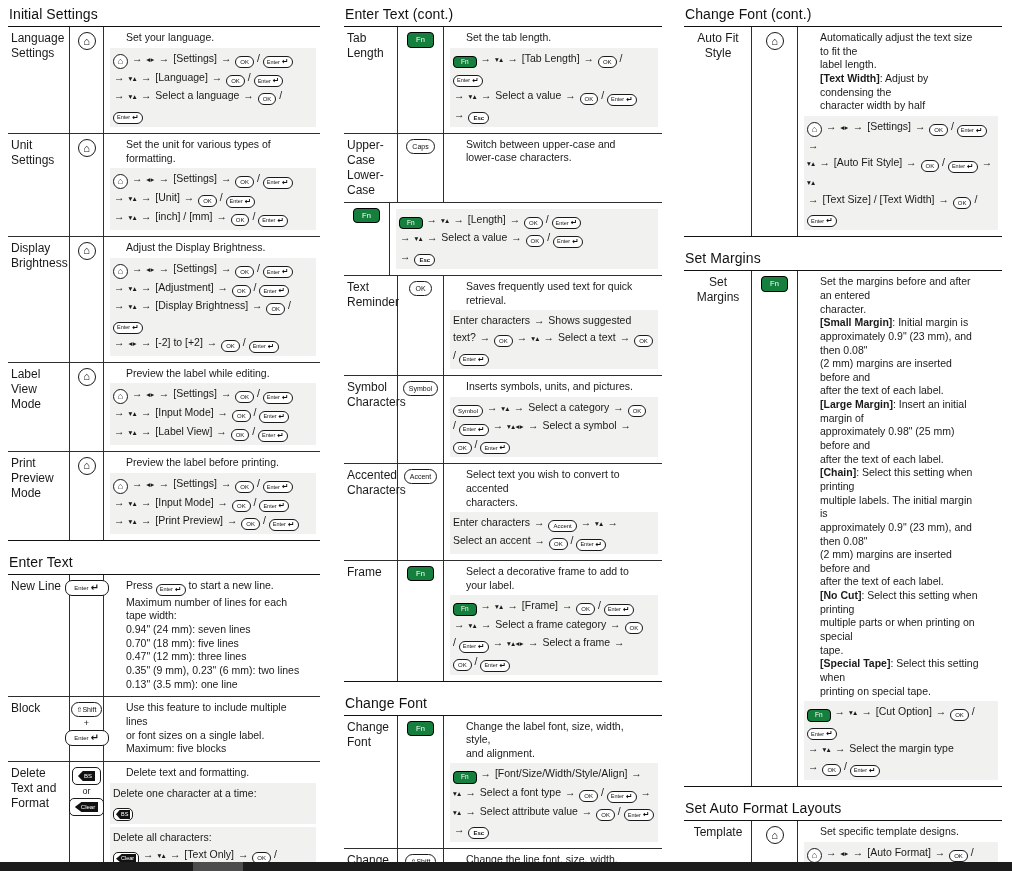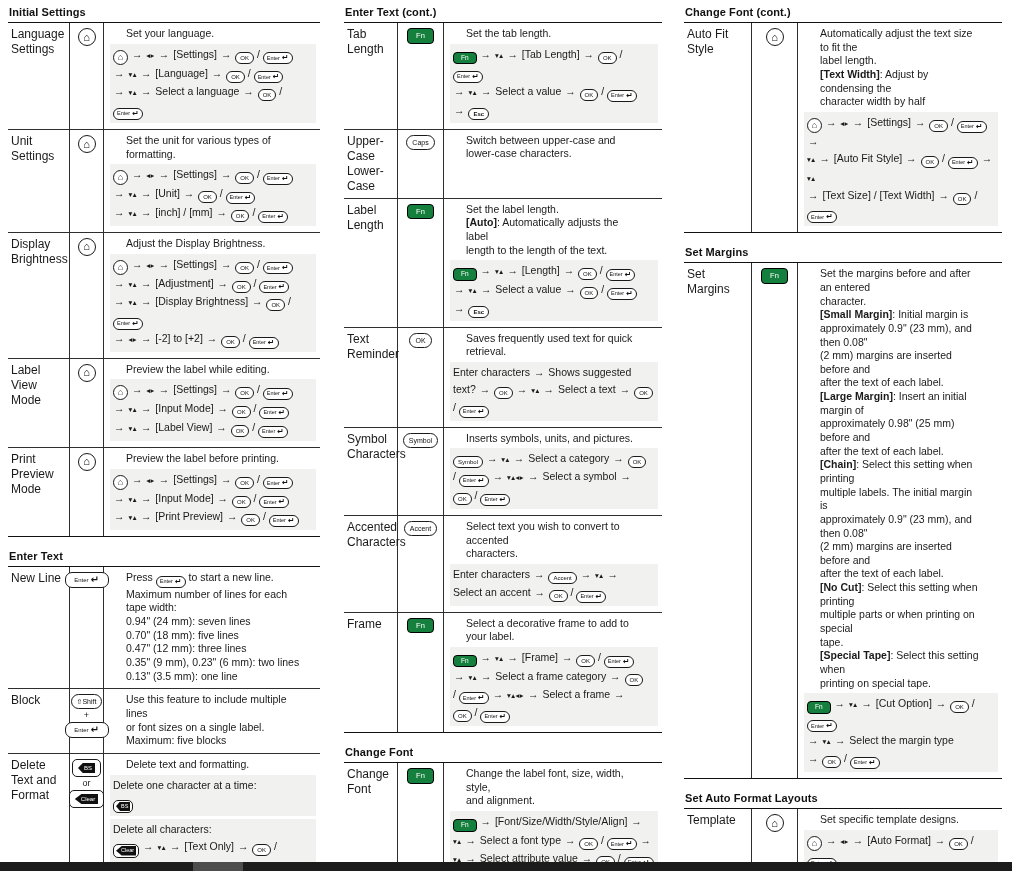--- a/index.html
+++ b/index.html
@@ -3,32 +3,32 @@
 <meta charset="utf-8">
 <style>
   html,body{margin:0;padding:0;background:#fff;}
   .page{position:relative;width:1012px;height:871px;background:#ffffff;overflow:hidden;
         font-family:"Liberation Sans","DejaVu Sans",sans-serif;color:#1a1a1a;}
   .col{position:absolute;top:6px;}
   .colA{left:8px;width:312px;}
   .colB{left:344px;width:318px;}
   .colC{left:684px;width:318px;}
   .sec{margin-bottom:13px;}
-  .sec-title{font-size:11px;font-weight:bold;color:#111;margin:0 0 4px 1px;letter-spacing:.1px;}
+  .sec-title{font-size:14px;font-weight:normal;color:#111;margin:0 0 4px 1px;letter-spacing:.1px;}
   .tbl{border-top:1.6px solid #111;border-bottom:1.6px solid #111;}
   .row{display:flex;border-bottom:1px solid #2e2e2e;}
   .row:last-child{border-bottom:none;}
   .cell{box-sizing:border-box;}
   .lbl{font-size:12px;line-height:1.25;padding:4px 2px 4px 3px;border-right:1px solid #2e2e2e;}
   .keyc{display:flex;flex-direction:column;align-items:center;gap:2px;padding-top:5px;padding-bottom:4px;
         border-right:1px solid #2e2e2e;font-size:9px;flex-shrink:0;}
   .desc{flex:1;font-size:10.5px;line-height:1.3;padding:3px 4px 4px 6px;min-width:0;}
   .colA .lbl{width:62px;} .colA .keyc{width:34px;}
   .colB .lbl{width:54px;} .colB .keyc{width:46px;}
-  .colC .lbl{width:68px;} .colC .keyc{width:46px;}
+  .colC .lbl{width:68px;text-align:center;} .colC .keyc{width:46px;}
   .blk{margin:1px 16px;}
   .blk.seq{background:#f1f1ef;padding:2px 3px 3px 3px;margin:3px 0 2px 0;}
   .ln{min-height:13px;}
   .seq .ln{line-height:17px;}
   .arr{padding:0 1px;}
   .kjoin{font-size:9px;line-height:1;}
   
   .kk{display:inline-flex;align-items:center;justify-content:center;border:1px solid #1a1a1a;border-radius:8px;
       background:#fff;color:#111;font-size:6px;line-height:1;padding:2px 4px;vertical-align:-2px;white-space:nowrap;}
   .kk.fn{background:#15803d;color:#fff;border-radius:4px;border:1.4px solid #000;padding:2px 7px;font-size:6.5px;}
@@ -307,30 +307,24 @@
               <span class="kk">Caps</span>
             </div>
             <div class="cell desc">
               <div class="blk">
                 <div class="ln">Switch between upper-case and</div>
                 <div class="ln">lower-case characters.</div>
               </div>
             </div>
           </div>
           <div class="row">
-            <div class="cell lbl">Label Length</div>
             <div class="cell keyc">
               <span class="kk fn">Fn</span>
             </div>
             <div class="cell desc">
-              <div class="blk">
-                <div class="ln">Set the label length.</div>
-                <div class="ln"><b>[Auto]</b>: Automatically adjusts the label</div>
-                <div class="ln">length to the length of the text.</div>
-              </div>
               <div class="blk seq">
                 <div class="ln"><span class="kk fn">Fn</span> <span class="arr">→</span> <span class="dir">▾▴</span> <span class="arr">→</span> [Length] <span class="arr">→</span> <span class="kk">OK</span> / <span class="kk enter">
                     <span class="el">Enter</span>
                     <span class="ea">↵</span>
                   </span></div>
                 <div class="ln"><span class="arr">→</span> <span class="dir">▾▴</span> <span class="arr">→</span> Select a value <span class="arr">→</span> <span class="kk">OK</span> / <span class="kk enter">
                     <span class="el">Enter</span>
                     <span class="ea">↵</span>
                   </span></div>
                 <div class="ln"><span class="arr">→</span> <span class="kk esc">Esc</span></div>

